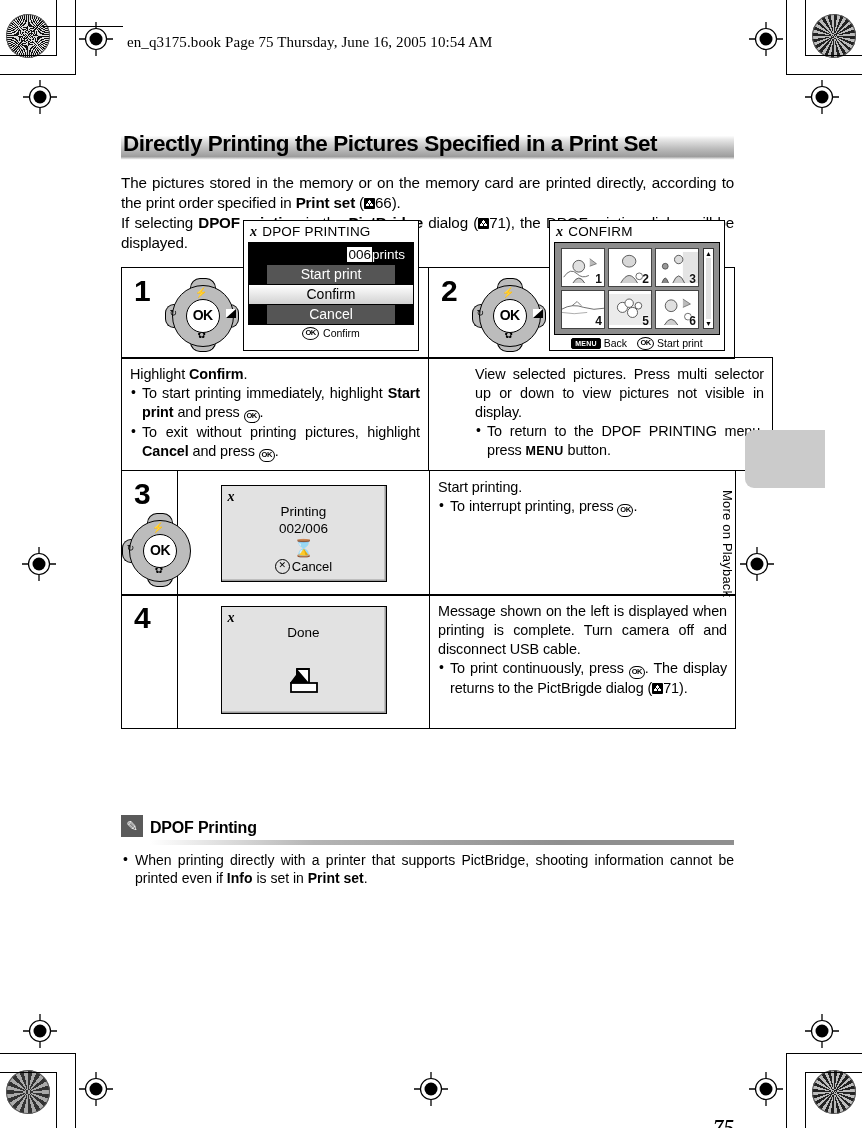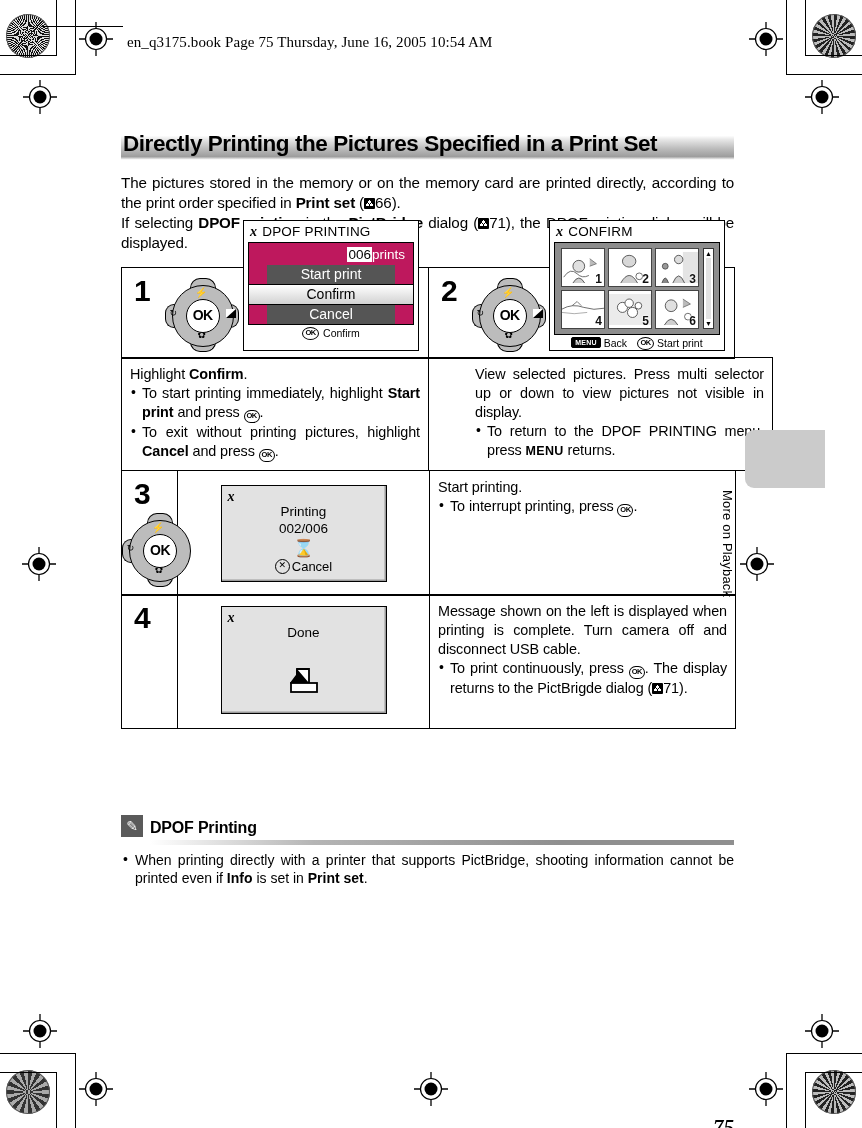--- a/index.html
+++ b/index.html
@@ -91,21 +91,21 @@
   .evbox::after{content:"";position:absolute;left:0;top:0;width:0;height:0;
       border-left:10px solid #fff;border-bottom:9px solid transparent;}
 
   
   .lcd{border:1.6px solid #000;background:#fff;padding:3px 4px 3px 4px;box-sizing:border-box;}
   .lcd-title{display:flex;align-items:center;gap:5px;font-size:13.5px;
       letter-spacing:.2px;padding:0 0 2px 2px;}
   .pbicon{display:inline-block;font-style:italic;font-weight:bold;font-size:14px;
       transform:skewX(-8px);font-family:"Liberation Serif",serif;}
 
-  .menu-body{background:#be185d;border:1.3px solid #000;position:relative;}
+  .menu-body{background:#000000;border:1.3px solid #000;position:relative;}
   .prints-row{color:#fff;text-align:right;font-size:13.5px;padding:4px 8px 3px 0;}
   .prints-row .num{background:#fff;color:#000;padding:0 1px;font-weight:normal;}
   .mrow{font-size:14px;text-align:center;color:#fff;background:#555;
       margin:0 18px;padding:1px 0 2px 0;}
   .mrow.sel{background:linear-gradient(to bottom,#ffffff,#d2d2d2);color:#000;
       margin:0;border-top:1.2px solid #000;border-bottom:1.2px solid #000;}
   .lcd-foot{text-align:center;font-size:10.5px;padding:2px 0 0 0;
       display:flex;align-items:center;justify-content:center;gap:4px;}
   .okpill{display:inline-block;border:1.2px solid #000;border-radius:50%;
       width:15px;height:11px;font-size:7.5px;line-height:9.5px;text-align:center;
@@ -407,21 +407,21 @@
               <span class="tn">6</span>
             </div>
           </div>
           <div class="sbar">
             <span>▲</span>
             <span class="thumbbar"></span>
             <span>▼</span>
           </div>
         </div>
         <div class="lcd-foot" style="gap:10px;">
-          <span style="display:flex;align-items:flex-start;gap:3px;">
+          <span style="display:flex;align-items:flex-end;gap:3px;">
             <span class="menupill">MENU</span>
             <span>Back</span>
           </span>
           <span style="display:flex;align-items:center;gap:3px;">
             <span class="okpill">OK</span>
             <span>Start print</span>
           </span>
         </div>
       </div>
     </div>
@@ -435,21 +435,21 @@
             <ul class="bul">
               <li><span>To start printing immediately, highlight </span><b>Start print</b><span> and press </span><span class="okg">OK</span><span>.</span></li>
               <li><span>To exit without printing pictures, highlight </span><b>Cancel</b><span> and press </span><span class="okg">OK</span><span>.</span></li>
             </ul>
           </div>
         </td>
         <td style="width:305px;padding-left:38px;">
           <div class="cell-pad desc">
             <div>View selected pictures. Press multi selector up or down to view pictures not visible in display.</div>
             <ul class="bul">
-              <li><span>To return to the DPOF PRINTING menu, press </span><span class="menug">MENU</span><span> returns.</span></li>
+              <li><span>To return to the DPOF PRINTING menu, press </span><span class="menug">MENU</span><span> button.</span></li>
             </ul>
           </div>
         </td>
       </tr>
     </tbody>
       </table>
 
     <table class="steps" style="margin-top:-1.6px;border-top:none;">
       <tbody>
           <tr>

